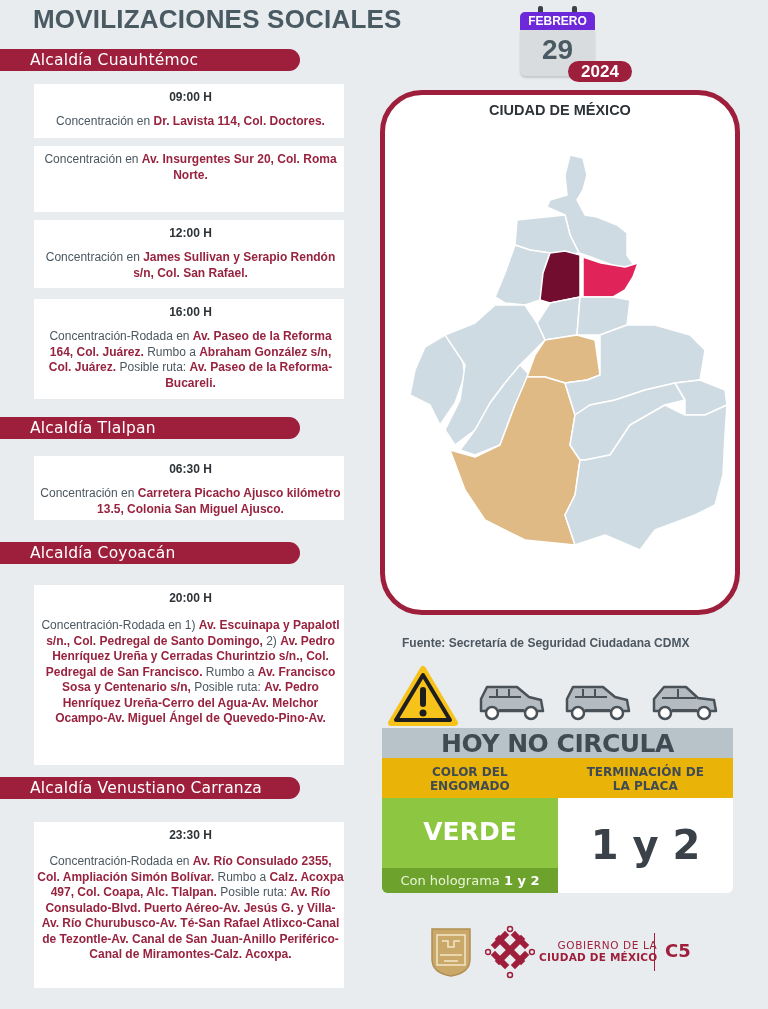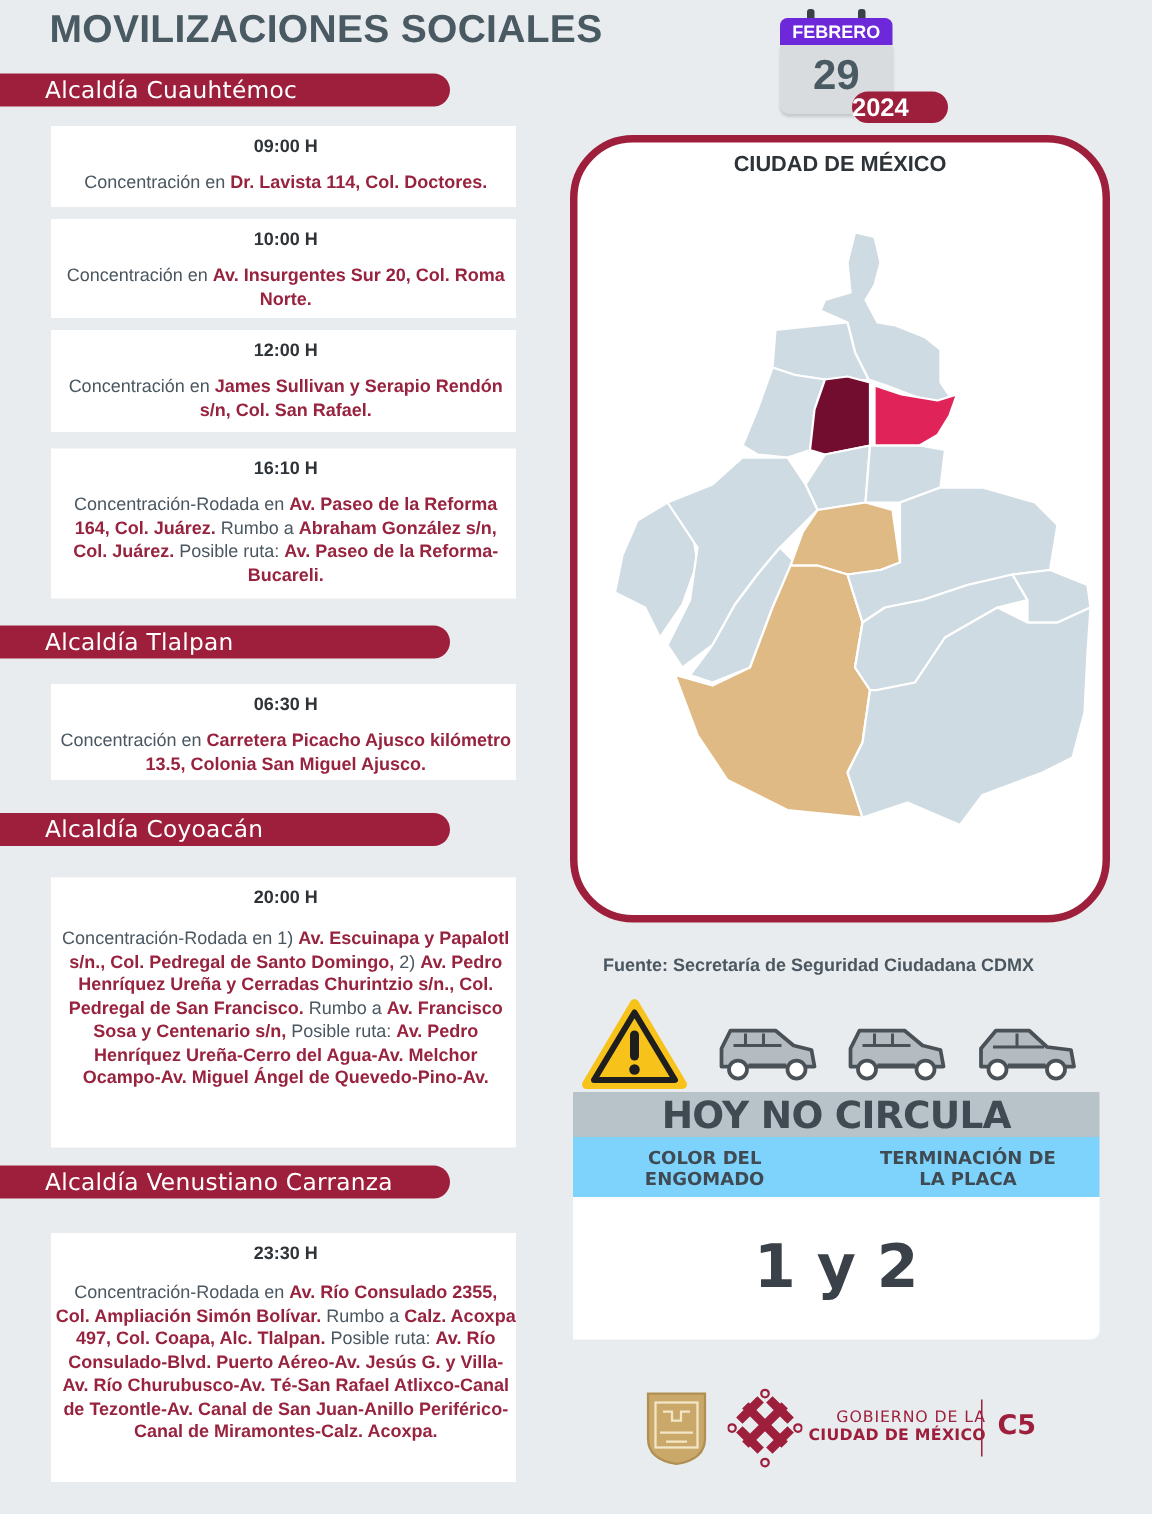--- a/index.html
+++ b/index.html
@@ -36,21 +36,21 @@
     position: absolute; left: 0; top: 6px; width: 75px; height: 18px; background: #6d28d9;
     border-radius: 5px 5px 0 0; color: #fff; font-weight: bold; font-size: 12px; text-align: center; line-height: 18px;
   }
   .cal-body {
     position: absolute; left: 0; top: 24px; width: 75px; height: 46px; background: #d9dcdf;
     border-radius: 0 0 6px 6px; color: #4a5a63; font-weight: bold; font-size: 28px; text-align: center; line-height: 40px;
     box-shadow: 0 2px 2px rgba(0,0,0,0.15);
   }
   .cal-year {
     position: absolute; left: 568px; top: 61px; width: 64px; height: 21px; background: #9e1f3c;
-    color: #fff; font-weight: bold; font-size: 17px; text-align: left; line-height: 21px; border-radius: 11px;
+    color: #fff; font-weight: bold; font-size: 17px; text-align: center; line-height: 21px; border-radius: 11px;
   }
 
   .map-box {
     position: absolute; left: 380px; top: 90px; width: 360px; height: 525px;
     background: #fff; border: 5px solid #9e1f3c; border-radius: 42px;
   }
   .map-title {
     position: absolute; top: 7px; left: 0; width: 100%; text-align: center;
     font-size: 14.5px; font-weight: bold; color: #2e3338;
   }
@@ -60,21 +60,21 @@
     position: absolute; left: 402px; top: 636px; font-size: 12px; font-weight: bold; color: #4b5760;
   }
   .warning { position: absolute; left: 387px; top: 665px; }
   .car { position: absolute; top: 683px; }
 
   .hnc { position: absolute; left: 382px; top: 728px; width: 351px; }
   .hnc-head {
     height: 30px; background: #b7c2c9; color: #3f4a52; font-weight: bold; font-size: 25px;
     text-align: center; line-height: 31px; font-family: "DejaVu Sans", sans-serif; letter-spacing: -0.5px;
   }
-  .hnc-sub { height: 40px; background: #7dd3fc; display: flex; }
+  .hnc-sub { height: 40px; background: #eab308; display: flex; }
   .hnc-sub div {
     flex: 1; text-align: center; font-size: 12px; font-weight: bold; color: #3f4a52; padding-top: 7px; line-height: 14px;
     font-family: "DejaVu Sans", sans-serif;
   }
   .hnc-body { display: flex; height: 95px; }
   .hnc-color { width: 176px; background: #8dc641; position: relative; border-radius: 0 0 0 6px; }
   .hnc-color .verde {
     position: absolute; top: 19px; width: 100%; text-align: center; color: #fff;
     font-size: 25px; font-weight: bold; font-family: "DejaVu Sans", sans-serif;
   }
@@ -113,31 +113,30 @@
 <div class="cal-year">2024</div>
 
 <div class="section-bar" style="top:49px">Alcaldía Cuauhtémoc</div>
 
 <div class="card" style="top:84px;height:54px">
   <div class="time">09:00 H</div>
   <div class="desc"><span class="n">Concentración</span><span class="n"> en </span><b>Dr. Lavista 114, Col. Doctores.</b></div>
 </div>
 
 <div class="card" style="top:146px;height:66px">
-  <div class="time">10:00 H</div>
   <div class="desc"><span class="n">Concentración</span><span class="n"> en </span><b>Av. Insurgentes Sur 20, Col. Roma Norte.</b></div>
 </div>
 
 <div class="card" style="top:220px;height:68px">
   <div class="time">12:00 H</div>
   <div class="desc"><span class="n">Concentración</span><span class="n"> en </span><b>James Sullivan y Serapio Rendón s/n, Col. San Rafael.</b></div>
 </div>
 
 <div class="card" style="top:299px;height:100px">
-  <div class="time">16:10 H</div>
+  <div class="time">16:00 H</div>
   <div class="desc"><span class="n">Concentración-Rodada</span><span class="n"> en </span><b>Av. Paseo de la Reforma 164, Col. Juárez.</b><span class="n"> Rumbo a </span><b>Abraham González s/n, Col. Juárez.</b><span class="n"> Posible ruta: </span><b>Av. Paseo de la Reforma-Bucareli.</b></div>
 </div>
 
 <div class="section-bar" style="top:417px">Alcaldía Tlalpan</div>
 
 <div class="card" style="top:456px;height:64px">
   <div class="time">06:30 H</div>
   <div class="desc"><span class="n">Concentración</span><span class="n"> en </span><b>Carretera Picacho Ajusco kilómetro 13.5, Colonia San Miguel Ajusco.</b></div>
 </div>
 
@@ -227,20 +226,24 @@
   <path d="M22,27 L47,27" stroke="#4a5258" stroke-width="2"></path>
 </svg>
 
 <div class="hnc">
   <div class="hnc-head">HOY NO CIRCULA</div>
   <div class="hnc-sub">
     <div style="padding-left:20px;padding-right:20px">COLOR DEL ENGOMADO</div>
     <div style="padding-left:20px;padding-right:20px">TERMINACIÓN DE LA PLACA</div>
   </div>
   <div class="hnc-body">
+    <div class="hnc-color">
+      <div class="verde">VERDE</div>
+      <div class="holo"><span>Con holograma </span><b>1 y 2</b></div>
+    </div>
     <div class="hnc-plate">1 y 2</div>
   </div>
 </div>
 
 <div class="footer">
   <svg style="position:absolute;left:0;top:2px" width="42" height="50" viewBox="0 0 42 50">
     <path d="M2,2 L40,2 L40,32 Q40,46 21,49 Q2,46 2,32 Z" fill="#c9a86a" stroke="#b08f52" stroke-width="1.5"></path>
     <rect x="7" y="8" width="28" height="30" fill="none" stroke="#f3e6c8" stroke-width="1.5"></rect>
     <path d="M12,14 L18,14 L18,20 L24,20 L24,14 L30,14 M10,28 L32,28 M14,34 L28,34" stroke="#f3e6c8" stroke-width="1.5" fill="none"></path>
   </svg>

